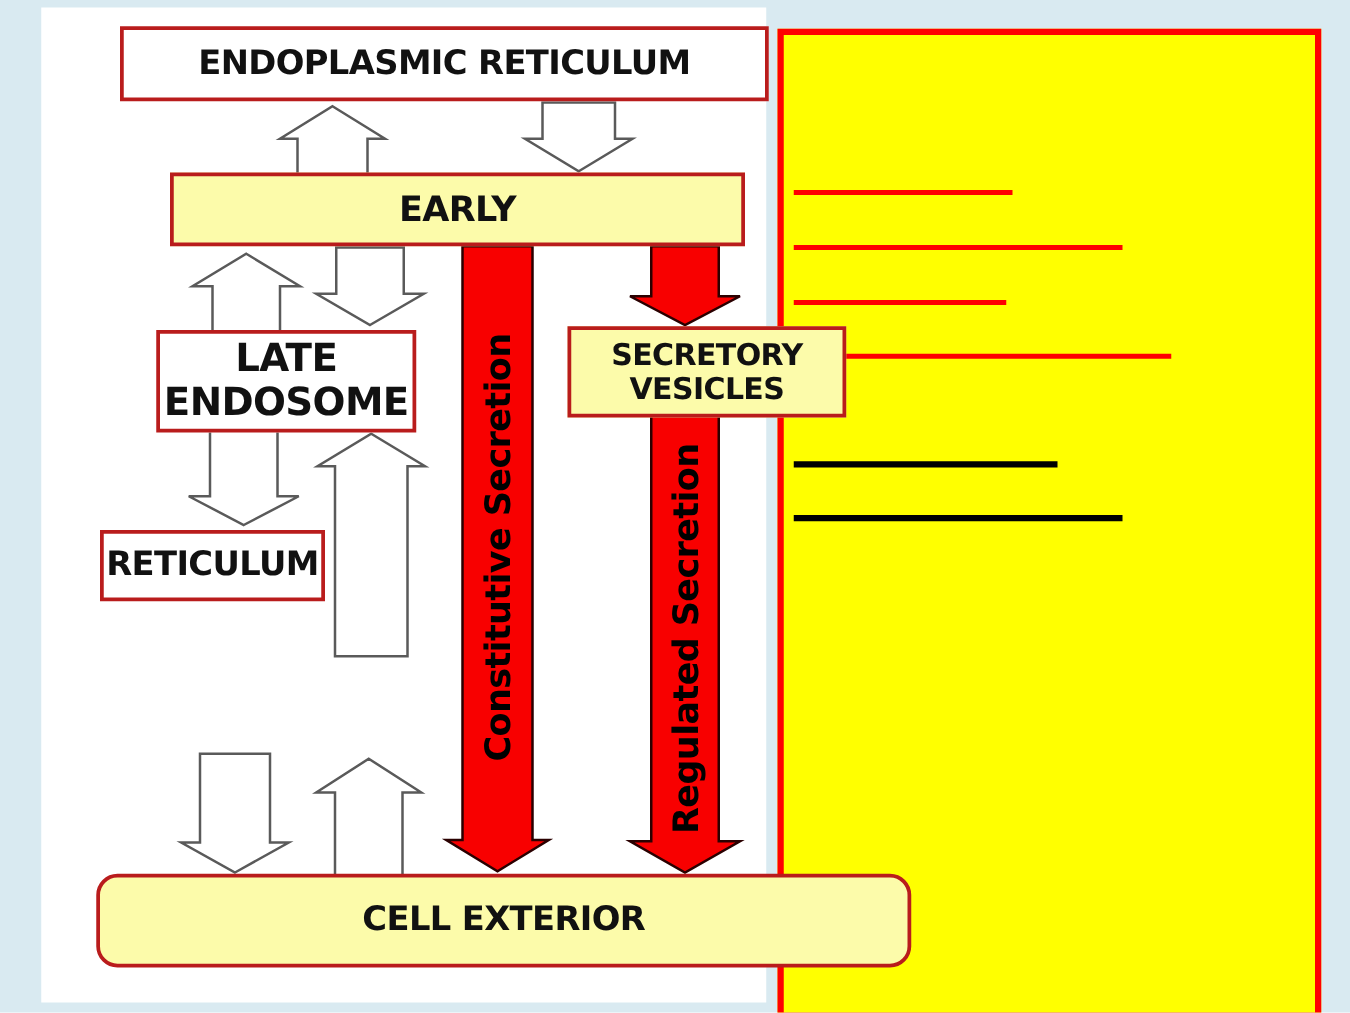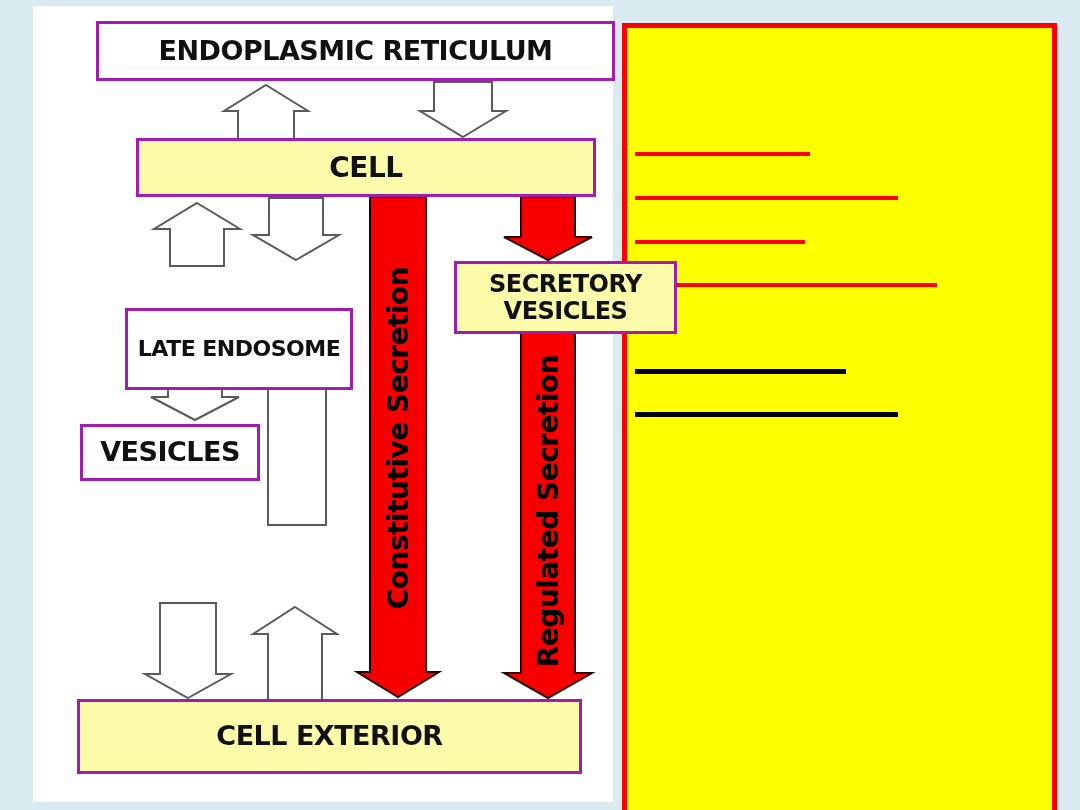--- a/index.html
+++ b/index.html
@@ -8,43 +8,43 @@
     background:#d9eaf1;
     font-family:"DejaVu Sans", sans-serif;
   }
   #diagram-panel{
     position:absolute;left:33px;top:6px;width:580px;height:796px;
     background:#ffffff;
   }
   #arrow-layer{position:absolute;left:0;top:0;width:1080px;height:810px;z-index:1;}
   .dbox{
     position:absolute;z-index:2;box-sizing:border-box;
-    border:3px solid #a21caf;background:#ffffff;
+    border:3px solid #b91c1c;background:#ffffff;
     display:flex;align-items:center;justify-content:center;text-align:center;
     font-weight:bold;color:#111;letter-spacing:-0.5px;line-height:1.12;
   }
   .pale{background:#fcfbaa;}
   .vlabel{
     position:absolute;z-index:3;font-weight:bold;color:#000;
     text-align:center;white-space:nowrap;transform:rotate(-90deg);
     letter-spacing:-0.5px;
   }
   #notes-panel{
     position:absolute;left:622px;top:23px;width:435px;height:792px;
     box-sizing:border-box;background:#ffff00;border:5px solid #ff0000;
     z-index:1;
   }
   .answer-line{position:absolute;}
   #box-er        {left:63px; top:15px; width:519px;height:60px;font-size:27px;}
   #box-golgi     {left:103px;top:132px;width:460px;height:59px;font-size:28px;}
-  #box-late      {left:92px; top:258px;width:228px;height:82px;font-size:22px;margin-top:44px;}
+  #box-late      {left:92px; top:258px;width:208px;height:82px;font-size:31px;}
   #box-lysosome  {left:47px; top:418px;width:180px;height:57px;font-size:27px;}
   #box-early     {left:95px; top:517px;width:218px;height:82px;font-size:27px;}
   #box-secretory {left:421px;top:255px;width:223px;height:73px;font-size:24px;}
-  #box-exterior  {left:44px; top:693px;width:505px;height:75px;font-size:27px;}
+  #box-exterior  {left:44px; top:693px;width:652px;height:75px;font-size:27px;border-radius:17px;}
   #label-constitutive{left:136px;top:416px;width:460px;height:32px;font-size:28px;line-height:32px;}
   #label-regulated  {left:346px;top:489px;width:340px;height:32px;font-size:28px;line-height:32px;}
   .hollow{fill:#ffffff;stroke:#5a5a5a;stroke-width:2;}
   .redarrow{fill:#f80000;stroke:#2a0000;stroke-width:2;}
 </style>
 </head>
 <body>
 
 <div id="diagram-panel">
   <svg id="arrow-layer" viewBox="0 0 1080 810" xmlns="http://www.w3.org/2000/svg">
@@ -57,23 +57,23 @@
     <polygon class="hollow" points="264,341 307,367 293,367 293,519 235,519 235,367 221,367"></polygon>
     <polygon class="hollow" points="155,692 198,668 183,668 183,597 127,597 127,668 112,668"></polygon>
     <polygon class="hollow" points="262,601 304,628 289,628 289,695 235,695 235,628 220,628"></polygon>
 
     <polygon class="redarrow" points="337,191 393,191 393,666 406,666 365,691 324,666 337,666"></polygon>
     <polygon class="redarrow" points="488,191 542,191 542,231 559,231 515,254 471,231 488,231"></polygon>
     <polygon class="redarrow" points="488,326 542,326 542,667 559,667 515,692 471,667 488,667"></polygon>
   </svg>
 
   <div class="dbox" id="box-er">ENDOPLASMIC RETICULUM</div>
-  <div class="dbox pale" id="box-golgi">CELL</div>
+  <div class="dbox pale" id="box-golgi">EARLY</div>
   <div class="dbox" id="box-late">LATE ENDOSOME</div>
-  <div class="dbox" id="box-lysosome">VESICLES</div>
+  <div class="dbox" id="box-lysosome">RETICULUM</div>
   <div class="dbox pale" id="box-secretory">SECRETORY VESICLES</div>
   <div class="dbox pale" id="box-exterior">CELL EXTERIOR</div>
 
   <div class="vlabel" id="label-constitutive">Constitutive Secretion</div>
   <div class="vlabel" id="label-regulated">Regulated Secretion</div>
 </div>
 
 <div id="notes-panel" style="background: rgb(255, 255, 0); border-color: rgb(255, 0, 0);">
     <div class="answer-line" style="left: 8px; top: 124px; width: 175px; height: 4px; background: rgb(255, 0, 0);"></div>
     <div class="answer-line" style="left: 8px; top: 168px; width: 263px; height: 4px; background: rgb(255, 0, 0);"></div>

